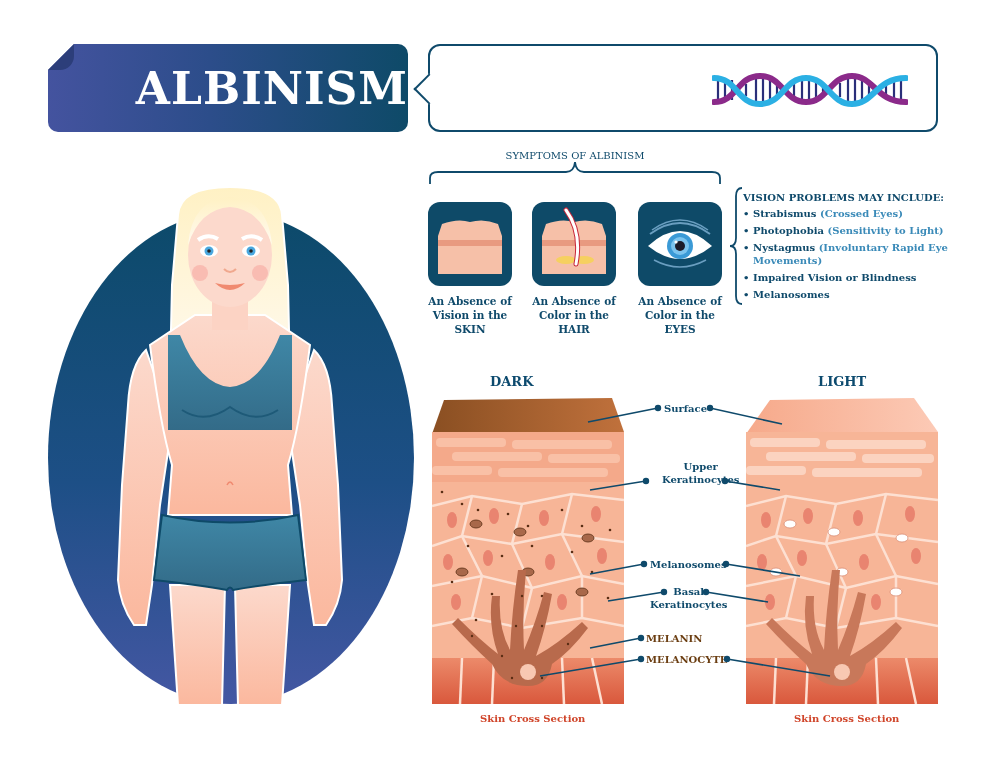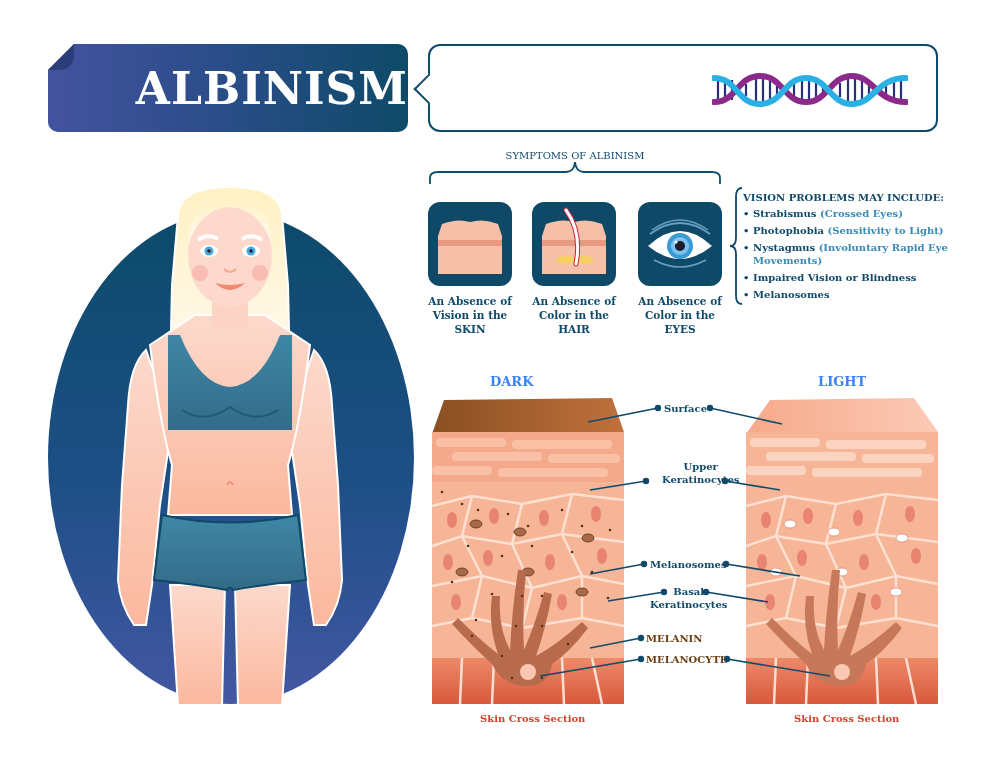--- a/index.html
+++ b/index.html
@@ -63,21 +63,21 @@
     font-size: 10.5px; font-weight: bold; line-height: 14px; color: #0f4a6b;
   }
 
   .vision-brace { position: absolute; left: 728px; top: 186px; }
   .vision-list { position: absolute; left: 743px; top: 192px; width: 210px; }
   .vision-title { font-size: 10px; font-weight: bold; color: #0f4a6b; margin-bottom: 4px; }
   .vision-item { font-size: 10px; font-weight: bold; color: #0f4a6b; line-height: 13px; margin-bottom: 4px; padding-left: 10px; position: relative; }
   .vision-item::before { content: "\2022"; position: absolute; left: 0; top: 0; }
   .vision-item .paren { color: #3a8ab8; }
 
-  .skin-heading { position: absolute; top: 374px; font-size: 13px; font-weight: bold; color: #3b82f6; }
+  .skin-heading { position: absolute; top: 374px; font-size: 13px; font-weight: bold; color: #0c4a6e; }
   .skin-block { position: absolute; top: 396px; }
   .skin-caption { position: absolute; top: 713px; font-size: 10px; font-weight: bold; color: #d0452a; }
 
   .callout { position: absolute; font-size: 10px; font-weight: bold; text-align: center; line-height: 13px; color: #0f4a6b; }
   .callout.brown { color: #6b3e12; }
   .leaders { position: absolute; left: 0; top: 0; pointer-events: none; }
 </style>
 </head>
 <body>
 

